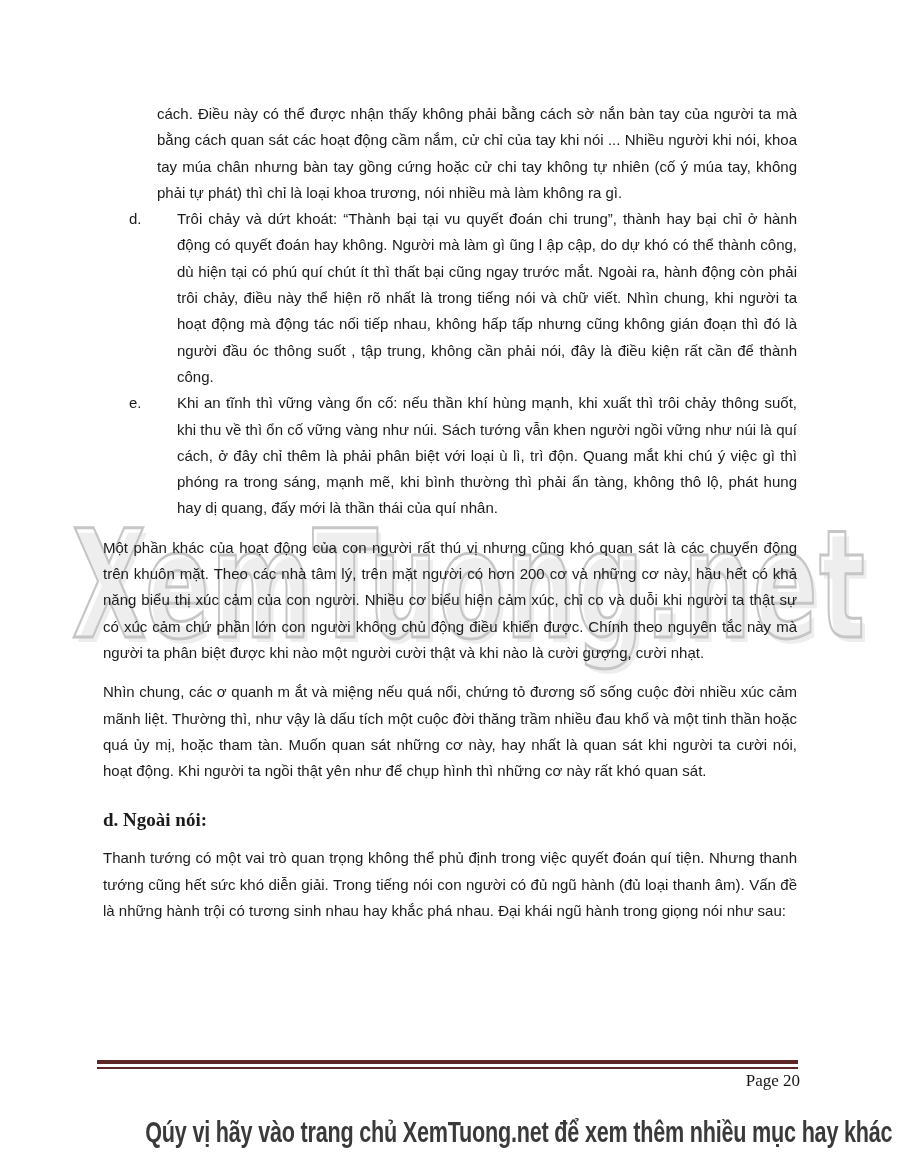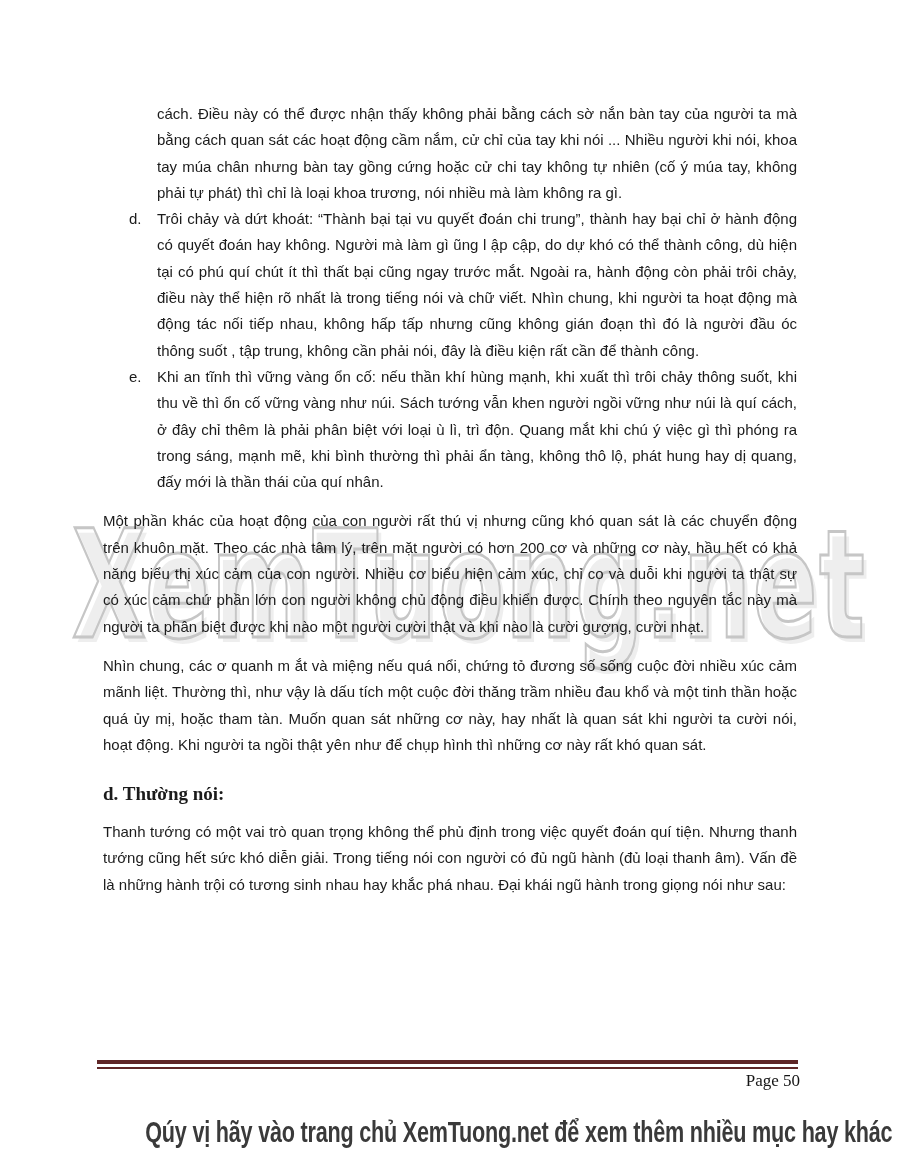--- a/index.html
+++ b/index.html
@@ -37,21 +37,21 @@
     font-size:15px;
     line-height:26.3px;
     text-align:justify;
   }
   .hang { margin-left:54px; }
   .li { position:relative; }
   .li .marker {
     position:absolute; left:26px; top:0;
     text-align:left;
   }
-  .li .litext { margin-left:54px; }
+  .li .litext { margin-left:74px; }
   .para { margin:13px 0 0 0; }
   .heading {
     font-family:"Liberation Serif", serif;
     font-weight:bold;
     font-size:19px;
     text-align:left;
     margin:24px 0 6px 0;
     line-height:24px;
   }
   
@@ -109,27 +109,27 @@
     <div class="li">
       <span class="marker">e.</span>
       <div class="litext">Khi an tĩnh thì vững vàng ổn cố: nếu thần khí hùng mạnh, khi xuất thì trôi chảy thông suốt, khi thu về thì ổn cố vững vàng như núi. Sách tướng vẫn khen người ngồi vững như núi là quí cách, ở đây chỉ thêm là phải phân biệt với loại ù lì, trì độn. Quang mắt khi chú ý việc gì thì phóng ra trong sáng, mạnh mẽ, khi bình thường thì phải ẩn tàng, không thô lộ, phát hung hay dị quang, đấy mới là thần thái của quí nhân.</div>
     </div>
 
     <div class="para">Một phần khác của hoạt động của con người rất thú vị nhưng cũng khó quan sát là các chuyển động trên khuôn mặt. Theo các nhà tâm lý, trên mặt người có hơn 200 cơ và những cơ này, hầu hết có khả năng biểu thị xúc cảm của con người. Nhiều cơ biểu hiện cảm xúc, chỉ co và duỗi khi người ta thật sự có xúc cảm chứ phần lớn con người không chủ động điều khiển được. Chính theo nguyên tắc này mà người ta phân biệt được khi nào một người cười thật và khi nào là cười gượng, cười nhạt.</div>
 
     <div class="para">Nhìn chung, các ơ quanh m ắt và miệng nếu quá nổi, chứng tỏ đương số sống cuộc đời nhiều xúc cảm mãnh liệt. Thường thì, như vậy là dấu tích một cuộc đời thăng trầm nhiều đau khổ và một tinh thần hoặc quá ủy mị, hoặc tham tàn. Muốn quan sát những cơ này, hay nhất là quan sát khi người ta cười nói, hoạt động. Khi người ta ngồi thật yên như để chụp hình thì những cơ này rất khó quan sát.</div>
 
 
-    <div class="heading">d. Thường nói:</div>
+    <div class="heading">d. Ngoài nói:</div>
 
     <div class="para">Thanh tướng có một vai trò quan trọng không thể phủ định trong việc quyết đoán quí tiện. Nhưng thanh tướng cũng hết sức khó diễn giải. Trong tiếng nói con người có đủ ngũ hành (đủ loại thanh âm). Vấn đề là những hành trội có tương sinh nhau hay khắc phá nhau. Đại khái ngũ hành trong giọng nói như sau:</div>
 
   </div>
 
   <div class="footer-rule"></div>
 
-  <div class="page-number">Page 50</div>
+  <div class="page-number">Page 20</div>
 
   <div class="banner">
     <span class="banner-text">Qúy vị hãy vào trang chủ XemTuong.net để xem thêm nhiều mục hay khác</span>
   </div>
 
 </div>
 
 </body></html>

